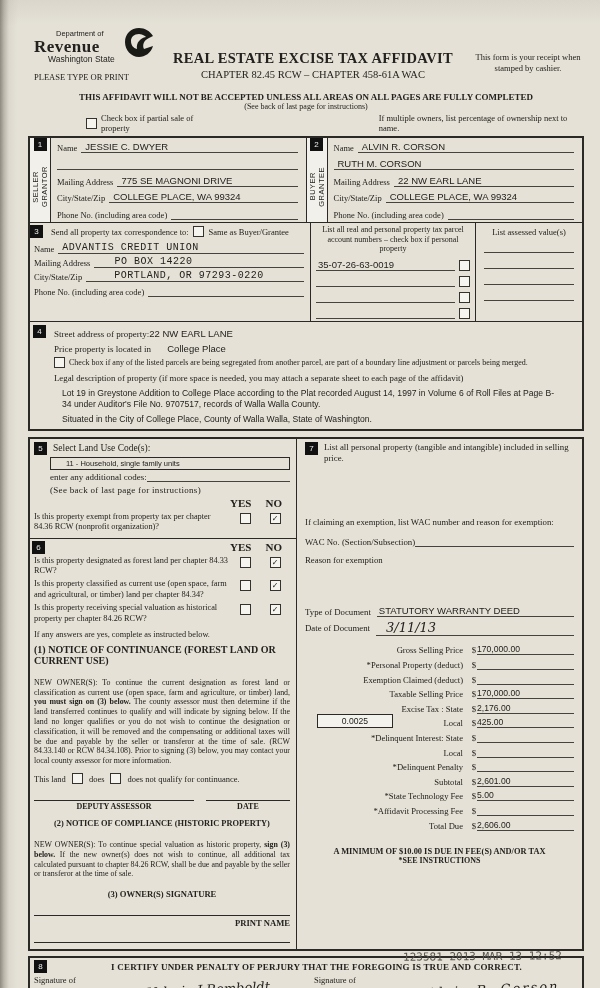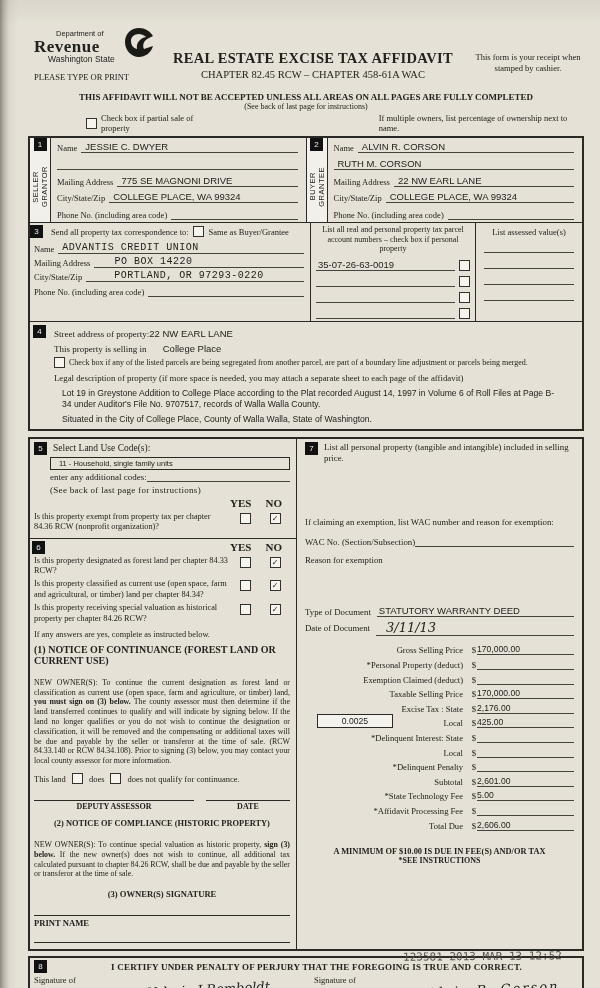--- a/index.html
+++ b/index.html
@@ -67,42 +67,42 @@
   .sec4 .loc{margin:4px 0 3px 24px;font-size:9px;}
   .sec4 .cbline{display:flex;font-size:8px;margin-left:24px;align-items:center;}
   .sec4 .legal{font-size:8.8px;margin:5px 0 0 24px;}
   .sec4 .legtxt{font-family:"Liberation Sans",sans-serif;font-size:8.6px;margin:5px 0 0 32px;width:500px;line-height:1.25;}
 
   
   .boxB{border:2px solid #2a2925;margin-top:6px;display:flex;}
   .colL{width:268px;border-right:1px solid #2a2925;padding:3px 6px 4px 4px;}
   .colR{flex:1;padding:3px 8px 4px 8px;position:relative;}
   .s5hd{display:flex;align-items:center;gap:6px;font-size:9.5px;}
-  .lucode{border:1.5px solid #2a2925;margin:2px 0 2px 16px;padding:1px 8px;font-family:"Liberation Sans",sans-serif;font-size:7.5px;}
+  .lucode{border:1.5px solid #2a2925;margin:2px 0 2px 16px;padding:1px 15px;font-family:"Liberation Sans",sans-serif;font-size:7.5px;}
   .addl{display:flex;align-items:flex-end;font-size:9px;margin-left:16px;}
   .addl .ln{flex:1;border-bottom:1px solid #44433e;}
   .sb2{font-size:9px;margin:3px 0 2px 16px;letter-spacing:.3px;}
   .ynhead{display:flex;justify-content:flex-end;font-size:11px;font-weight:bold;gap:14px;padding-right:8px;font-family:"Liberation Serif",serif;}
   .qrow{display:flex;align-items:flex-start;font-size:8.3px;margin-top:3px;}
   .qrow .qt{flex:1;line-height:1.25;}
   .qrow .qbx{width:30px;text-align:center;flex:none;padding-top:1px;}
   .qrow .cb{margin:0;}
   .divline{border-top:1px solid #2a2925;margin:5px -6px 2px -4px;position:relative;}
   .s6badge{position:absolute;left:2px;top:2px;}
   .ifyes{font-size:8.3px;margin-top:6px;}
   .ntitle{font-size:10px;font-weight:bold;margin-top:5px;}
   .nbody{font-size:7.9px;line-height:1.24;text-align:justify;margin-top:12px;}
   .landrow{display:flex;align-items:center;font-size:8.5px;gap:6px;margin-top:7px;}
   .sigpair{display:flex;gap:12px;margin-top:16px;}
   .sigpair .s1{flex:1.9;border-top:1px solid #2a2925;text-align:center;font-size:8px;font-weight:bold;padding-top:1px;}
   .sigpair .s2{flex:1;border-top:1px solid #2a2925;text-align:center;font-size:8px;font-weight:bold;padding-top:1px;}
   .n2title{font-size:8.4px;font-weight:bold;margin-top:8px;text-align:center;}
   .ownsig{font-size:8.6px;font-weight:bold;text-align:center;margin-top:10px;}
   .fullline{border-bottom:1px solid #2a2925;height:16px;}
-  .printname{font-size:8.6px;font-weight:bold;text-align:left;border-bottom:1px solid #2a2925;padding:2px 0 14px 0;margin:0 0 2px 0;}
+  .printname{font-size:8.6px;font-weight:bold;text-align:right;border-bottom:1px solid #2a2925;padding:2px 0 14px 0;margin:0 0 2px 0;}
 
   .s7hd{display:flex;gap:6px;font-size:8.8px;line-height:1.3;}
   .exempt{font-size:8.8px;margin-top:52px;}
   .wacrow{display:flex;align-items:flex-end;font-size:8.8px;margin-top:10px;}
   .wacrow .ln{flex:1;border-bottom:1px solid #44433e;}
   .reason{font-size:8.8px;margin-top:8px;}
   .typerow{display:flex;align-items:flex-end;font-size:8.8px;margin-top:40px;}
   .typerow .lab{white-space:nowrap;}
   .typerow .val{flex:1;border-bottom:1px solid #44433e;margin-left:6px;padding:0 2px;}
   .daterow{display:flex;align-items:center;font-size:8.8px;margin-top:3px;}
@@ -288,21 +288,21 @@
       </div>
 
       <div class="sec4">
         <div class="srow">
           <span class="badge">4</span>
           <span class="lab" style="font-size:9px">Street address of property:</span>
           <span class="val fill" style="max-width:330px">22 NW EARL LANE</span>
           <span style="flex:1"></span>
         </div>
         <div class="loc">
-          <span>This property is selling in</span>
+          <span>Price property is located in</span>
           <span class="fill" style="margin-left:14px">College Place</span>
         </div>
         <div class="cbline">
           <span class="cb"></span>
           <span>Check box if any of the listed parcels are being segregated from another parcel, are part of a boundary line adjustment or parcels being merged.</span>
         </div>
         <div class="legal">Legal description of property (if more space is needed, you may attach a separate sheet to each page of the affidavit)</div>
         <div class="legtxt">Lot 19 in Greystone Addition to College Place according to the Plat recorded August 14, 1997 in Volume 6 of Roll Files at Page B-34 under Auditor's File No. 9707517, records of Walla Walla County.</div>
         <div class="legtxt">Situated in the City of College Place, County of Walla Walla, State of Washington.</div>
       </div>

